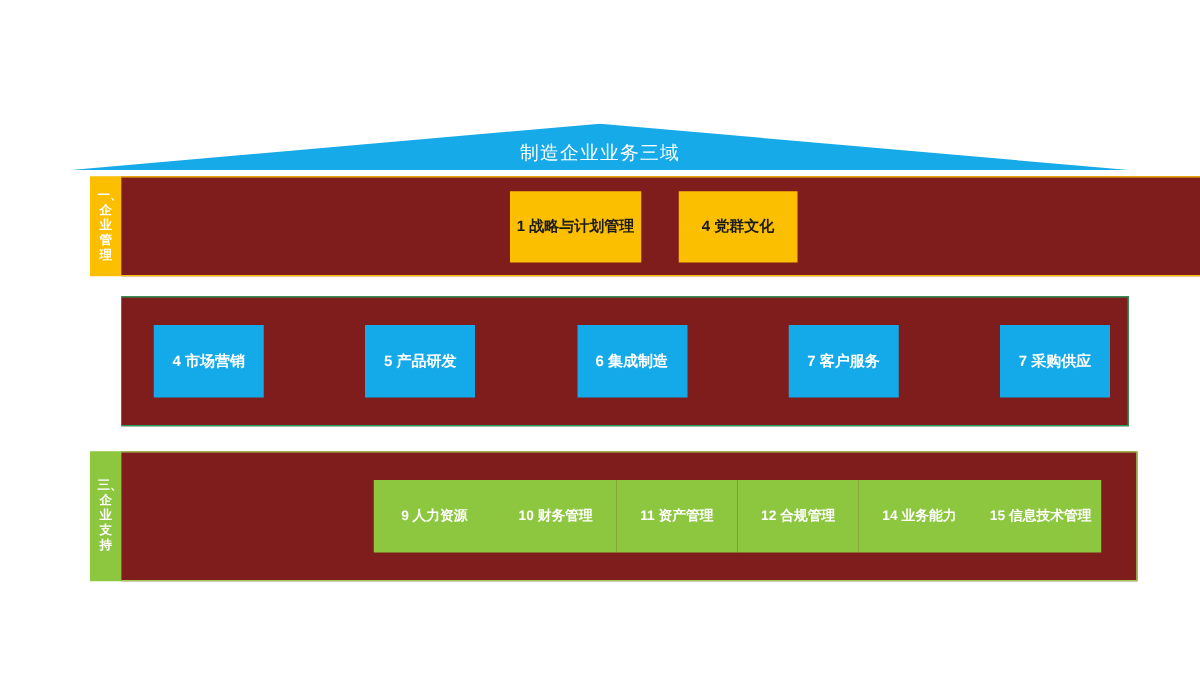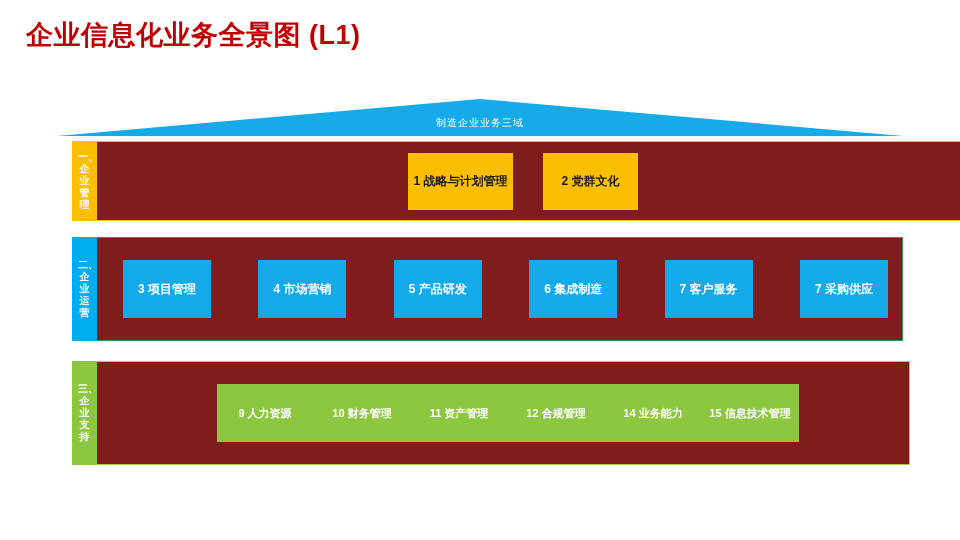--- a/index.html
+++ b/index.html
@@ -49,21 +49,21 @@
     background: #17AAE8;
     clip-path: polygon(0% 100%, 50% 0%, 100% 100%, 100% 100%, 0% 100%);
   }
   #roof-label {
     position: absolute;
     left: 0;
     top: 15px;
     width: 846px;
     text-align: center;
     color: #ffffff;
-    font-size: 10px;
+    font-size: 15px;
     letter-spacing: 1px;
     line-height: 18px;
   }
 
   
   .band {
     position: absolute;
     box-sizing: border-box;
   }
   .band-side {
@@ -152,59 +152,54 @@
   #band-3 {
     left: 72px;
     top: 361px;
     width: 838px;
     height: 104px;
   }
   #band-3 .band-side { background: #8DC63F; }
   #band-3 .band-body {
     border: 1px solid #A4CE5C;
     border-left: none;
-    justify-content: center;
-    padding: 0 6px 0 15px;
+    justify-content: flex-end;
+    padding: 0 28px 0 15px;
   }
   #band-3 .cell {
     background: #8DC63F;
     color: #ffffff;
     font-size: 11px;
     width: 97px;
     height: 58px;
   }
 </style>
 </head>
 <body>
 
 <div id="slide">
 
-  <div id="page-title">企业信息化业务全景图 (L1)</div>
 
   <div id="roof-wrap">
     <div id="roof-shape"></div>
     <div id="roof-label">制造企业业务三域</div>
   </div>
 
   <div class="band" id="band-1">
     <div class="band-side">
       <span>一、企业管理</span>
     </div>
     <div class="band-body">
       <div class="cell" id="cell-1">1 战略与计划管理</div>
-      <div class="cell" id="cell-2">2 党群文化</div>
+      <div class="cell" id="cell-2">4 党群文化</div>
     </div>
   </div>
 
   <div class="band" id="band-2">
-    <div class="band-side">
-      <span>二、企业运营</span>
-    </div>
     <div class="band-body">
-      <div class="cell">3 项目管理</div>
       <div class="cell">4 市场营销</div>
       <div class="cell">5 产品研发</div>
       <div class="cell">6 集成制造</div>
       <div class="cell">7 客户服务</div>
       <div class="cell">7 采购供应</div>
     </div>
   </div>
 
   <div class="band" id="band-3">
     <div class="band-side">

